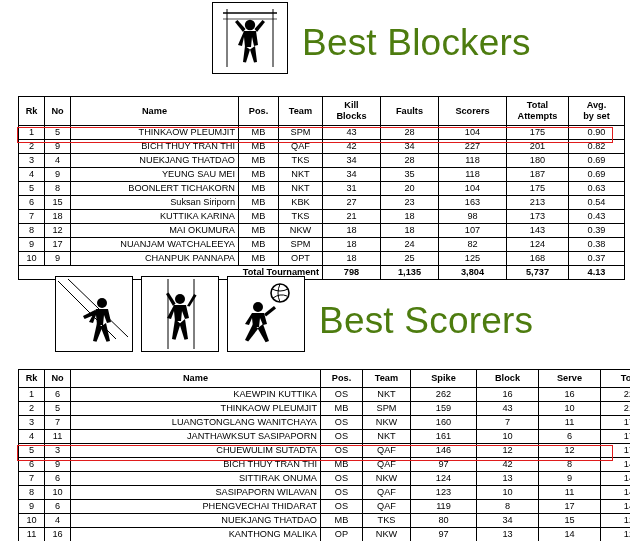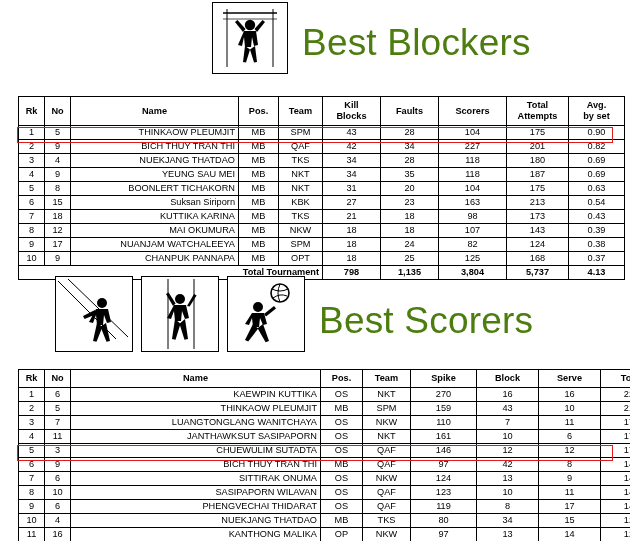--- a/index.html
+++ b/index.html
@@ -412,21 +412,21 @@
           <th class="c">Total</th>
         </tr>
       </thead>
       <tbody id="scorers-body">
           <tr>
             <td class="c">1</td>
             <td class="c">6</td>
             <td class="name-cell">KAEWPIN KUTTIKA</td>
             <td class="c">OS</td>
             <td class="c">NKT</td>
-            <td class="c">270</td>
+            <td class="c">262</td>
             <td class="c">16</td>
             <td class="c">16</td>
             <td class="c">226</td>
           </tr>
           <tr>
             <td class="c">2</td>
             <td class="c">5</td>
             <td class="name-cell">THINKAOW PLEUMJIT</td>
             <td class="c">MB</td>
             <td class="c">SPM</td>
@@ -434,21 +434,21 @@
             <td class="c">43</td>
             <td class="c">10</td>
             <td class="c">212</td>
           </tr>
           <tr>
             <td class="c">3</td>
             <td class="c">7</td>
             <td class="name-cell">LUANGTONGLANG WANITCHAYA</td>
             <td class="c">OS</td>
             <td class="c">NKW</td>
-            <td class="c">110</td>
+            <td class="c">160</td>
             <td class="c">7</td>
             <td class="c">11</td>
             <td class="c">178</td>
           </tr>
           <tr>
             <td class="c">4</td>
             <td class="c">11</td>
             <td class="name-cell">JANTHAWKSUT SASIPAPORN</td>
             <td class="c">OS</td>
             <td class="c">NKT</td>

